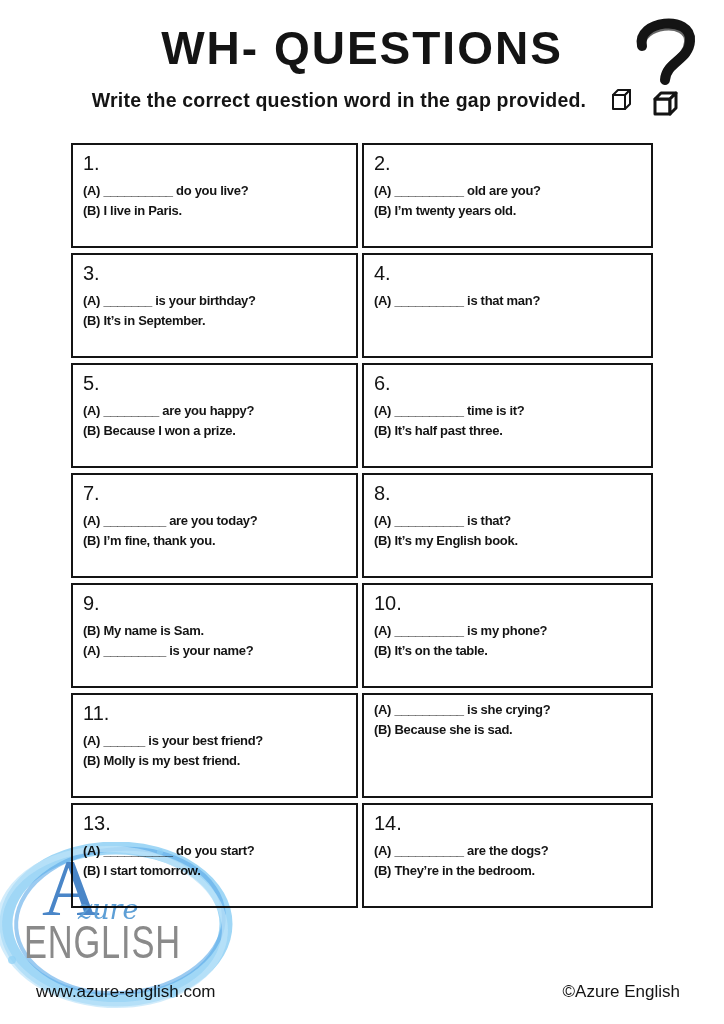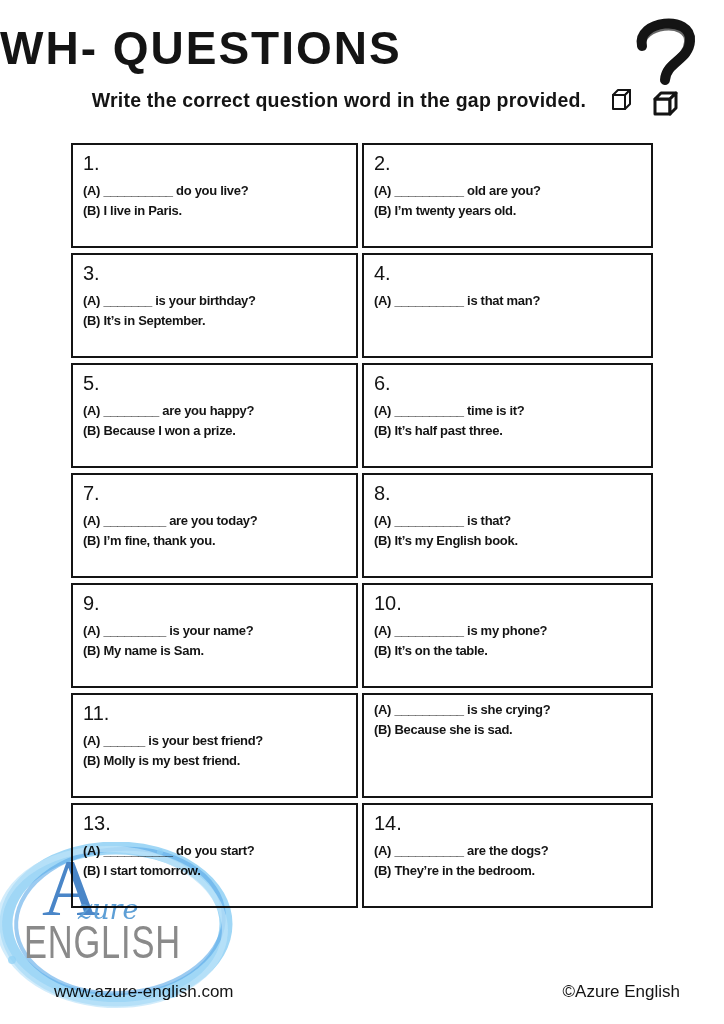--- a/index.html
+++ b/index.html
@@ -8,20 +8,21 @@
     position:relative;
     background:#ffffff;
     color:#141414;
     font-family:"Liberation Sans", sans-serif;
     overflow:hidden;
   }
 
   
   .title {
     margin-top:24px;
+    text-align:center;
     font-size:46px;
     font-weight:bold;
     letter-spacing:2px;
     line-height:1.05;
   }
   .qmark-doodle {
     position:absolute;
     top:10px; right:16px;
     width:86px; height:108px;
   }
@@ -103,21 +104,21 @@
     font-weight:normal;
   }
 
   
   .footer {
     position:absolute;
     left:0; top:982px;
     width:100%;
     display:flex;
     justify-content:space-between;
-    padding:0 44px 0 54px;
+    padding:0 44px 0 36px;
     font-size:17px;
   }
 </style>
 </head>
 <body>
 
 <h1 class="title">WH- QUESTIONS</h1>
 
 <span class="qmark-doodle">
   <svg width="86" height="108" viewBox="0 0 86 108">
@@ -184,22 +185,22 @@
     <div class="qline">(B) I’m fine, thank you.</div>
   </div>
   <div class="qcell">
     <div class="qnum">8.</div>
     <div class="qline">(A) __________ is that?</div>
     <div class="qline">(B) It’s my English book.</div>
   </div>
 
   <div class="qcell">
     <div class="qnum">9.</div>
+    <div class="qline">(B) My name is Sam.</div>
     <div class="qline">(A) _________ is your name?</div>
-    <div class="qline">(B) My name is Sam.</div>
   </div>
   <div class="qcell">
     <div class="qnum">10.</div>
     <div class="qline">(A) __________ is my phone?</div>
     <div class="qline">(B) It’s on the table.</div>
   </div>
 
   <div class="qcell">
     <div class="qnum">11.</div>
     <div class="qline">(A) ______ is your best friend?</div>

